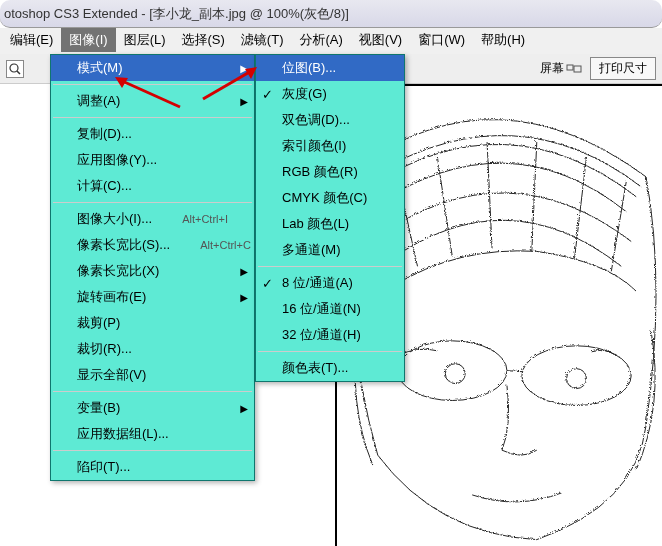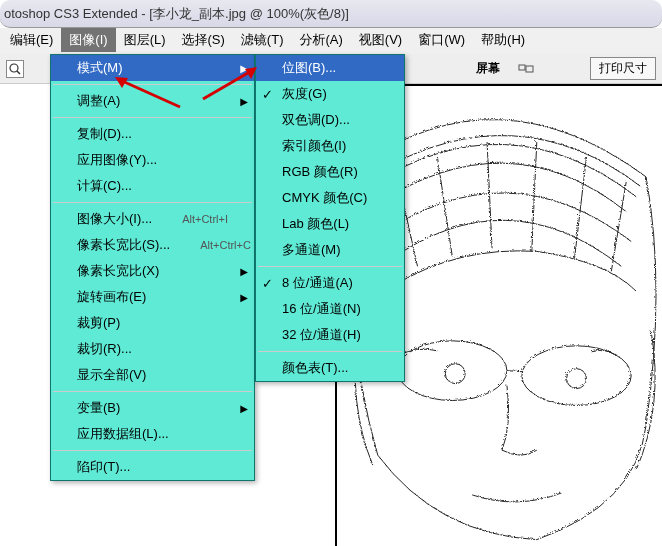--- a/index.html
+++ b/index.html
@@ -6,22 +6,22 @@
     body { width: 662px; height: 546px; background: #fff; overflow: hidden; position: relative; }
     
     .titlebar { height: 28px; background: linear-gradient(#e8e8f0, #d8d8e8); border-bottom: 1px solid #999; display: flex; align-items: center; padding-left: 4px; font-size: 13px; color: #333; border-radius: 10px; }
     
     .menubar { height: 26px; background: #f0f0f0; display: flex; align-items: flex-start; padding-left: 2px; font-size: 13px; }
     .menubar-item { padding: 3px 8px; cursor: default; }
     .menubar-item.active { background: #737373; color: #fff; }
     
     .toolbar { height: 30px; background: #eee; border-bottom: 1px solid #ccc; display: flex; align-items: center; padding: 0 6px; gap: 8px; font-size: 12px; position: relative; }
     .tool-icon { width: 18px; height: 18px; border: 1px solid #888; background: #fff; display:flex; align-items:center; justify-content:center; }
-    .tool-label { display: flex; align-items: center; gap: 18px; font-weight: bold; }
-    .btn { background: #f8f8f8; border: 1px solid #888; padding: 2px 8px; font-size: 12px; margin-left: 48px; }
+    .tool-label { display: flex; align-items: center; gap: 2px; }
+    .btn { background: #f8f8f8; border: 1px solid #888; padding: 2px 8px; font-size: 12px; }
     
     .canvas-area { position: absolute; top: 84px; left: 0; right: 0; bottom: 0; background: #fff; }
     .image-frame { position: absolute; left: 335px; top: 0; width: 327px; height: 462px; background: #fff; border-left: 2px solid #000; border-top: 2px solid #000; }
     .portrait { width: 100%; height: 100%; }
     
     .dropdown { position: absolute; background: #5eead4; border: 1px solid #0f766e; box-shadow: 2px 2px 5px rgba(0,0,0,0.3); font-size: 13px; z-index: 10; text-align: right; }
     .dropdown-item { padding: 4px 26px 4px 26px; display: flex; justify-content: space-between; align-items: center; white-space: nowrap; position: relative; }
     .dropdown-item.highlighted { background: #316ac5; color: #fff; }
     .dropdown-item .shortcut { margin-left: 30px; color: #555; font-size: 11px; }
     .dropdown-item .arrow { position: absolute; right: 6px; font-size: 10px; }

